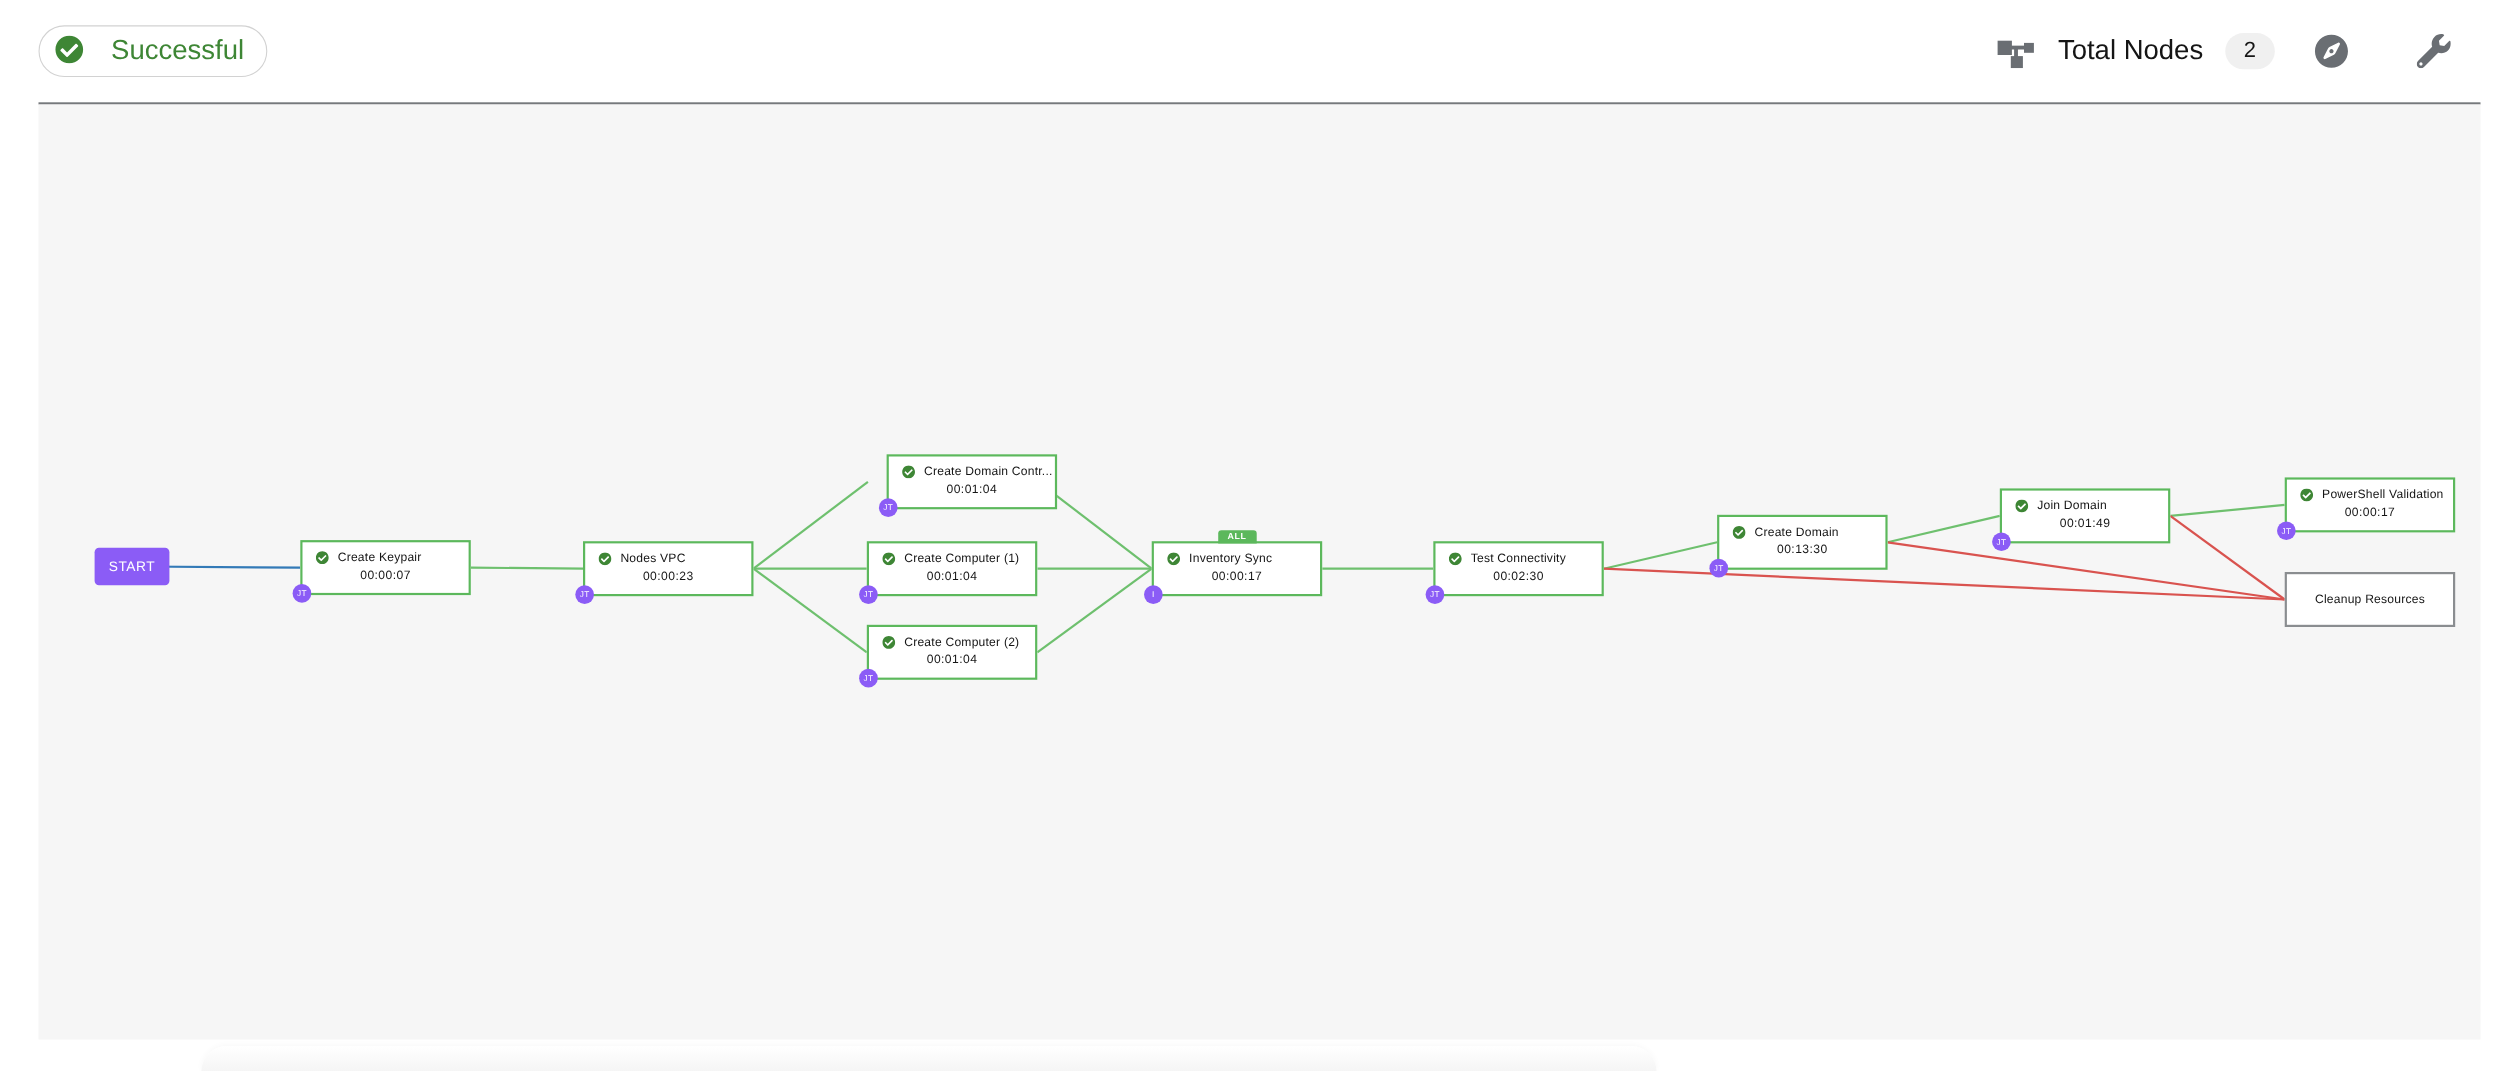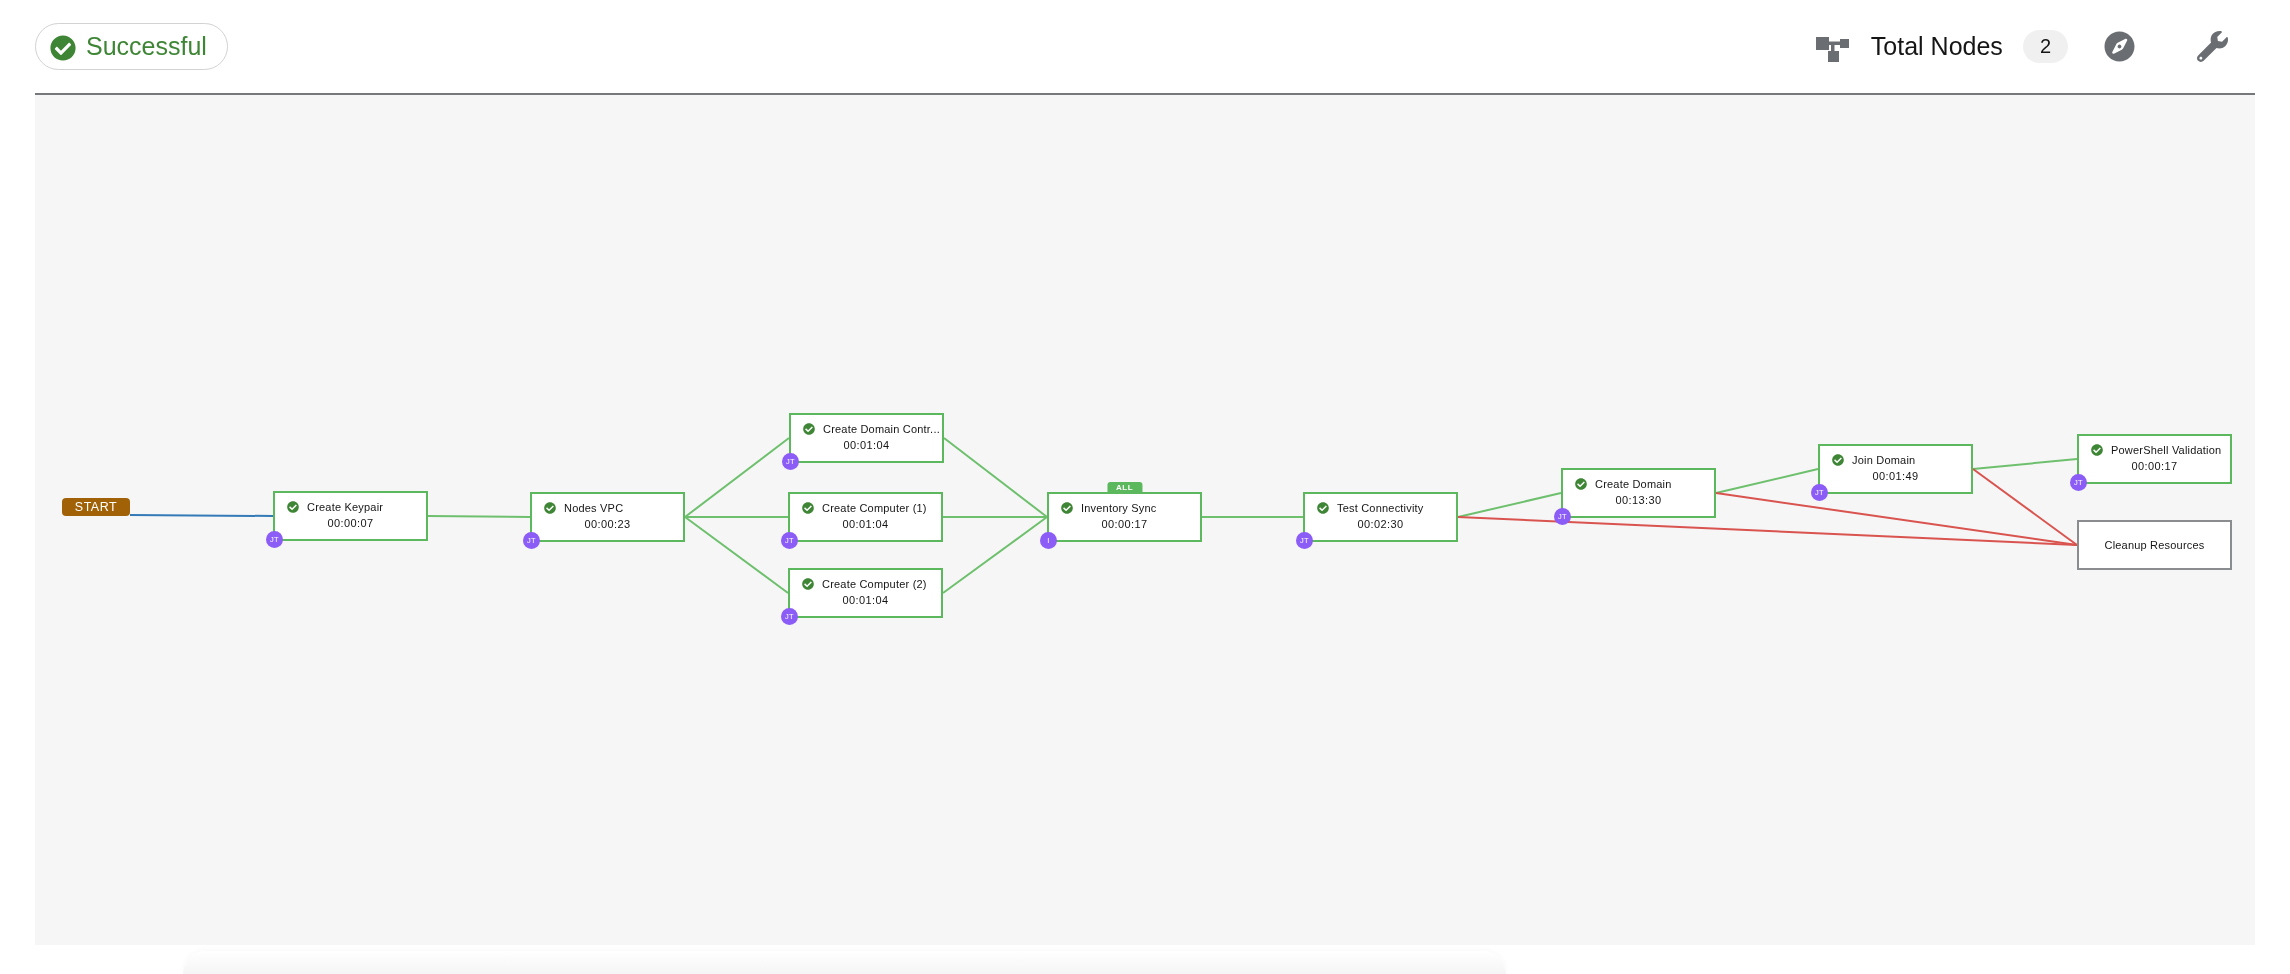--- a/index.html
+++ b/index.html
@@ -2,40 +2,40 @@
 <html><head>
 <meta charset="utf-8">
 <style>
   * { margin:0; padding:0; box-sizing:border-box; }
   html,body { width:2290px; height:974px; background:#ffffff; overflow:hidden;
               font-family:"Liberation Sans", sans-serif; color:#151515; }
 
   
   .header { height:93px; display:flex; align-items:center; padding:0 62px 0 35px; }
   .page-title { font-size:28px; font-weight:bold; letter-spacing:.2px; margin-right:26px; }
-  .status-pill { display:inline-flex; align-items:flex-end; gap:10px; border:1.5px solid #d2d2d2;
+  .status-pill { display:inline-flex; align-items:flex-start; gap:25px; border:1.5px solid #d2d2d2;
                  border-radius:24px; padding:8px 20px 8px 14px; background:#fff; }
   .status-pill .txt { font-size:25px; color:#3e8635; }
   .hdr-right { margin-left:auto; display:flex; align-items:center; }
   .total-nodes-label { font-size:25px; margin:0 20px 0 20px; }
   .count-pill { background:#f0f0f0; border-radius:18px; padding:5px 17px; font-size:20px; }
   .icon-btn { background:none; border:none; cursor:pointer; display:flex; align-items:center;
               justify-content:center; padding:0; }
   .compass-btn { margin-left:36px; }
   .wrench-btn { margin-left:62px; }
 
   .content-frame { margin:0 35px; border-top:2px solid #76797c; }
 
   
   .canvas { position:relative; width:2220px; height:850px; background:#f6f6f6; overflow:hidden; }
   .canvas svg.links { position:absolute; left:0; top:0; }
 
-  .start-node { position:absolute; width:68px; height:18px; background:#a16207; border-radius:4px;
+  .start-node { position:absolute; width:68px; height:34px; background:#8b5cf6; border-radius:4px;
                 color:#fff; font-size:12.5px; letter-spacing:.5px; display:flex; align-items:center;
-                justify-content:center; z-index:2; }
+                justify-content:center; z-index:2;margin-left:24px; }
 
   .wf-node { position:absolute; width:155px; height:50px; background:#fff;
              border:2px solid #5cb85c; z-index:2; }
   .wf-node.not-run { border-color:#8a8d90; }
   .node-row1 { display:flex; align-items:center; gap:8px; padding:8px 0 0 12px; }
   .node-title { font-size:11px; color:#151515; white-space:nowrap; letter-spacing:.2px; }
   .node-time { text-align:center; font-size:11px; letter-spacing:.4px; margin-top:4px; }
   .node-center-title { width:100%; height:100%; display:flex; align-items:center;
                        justify-content:center; font-size:11px; letter-spacing:.2px; }
   .type-badge { position:absolute; left:-9px; bottom:-9px; width:17px; height:17px;
@@ -135,21 +135,21 @@
           <span style="display: flex;">
             <svg width="12" height="12" viewBox="0 0 512 512">
               <path fill="#3e8635" d="M504 256c0 136.967-111.033 248-248 248S8 392.967 8 256 119.033 8 256 8s248 111.033 248 248zm-276.686 131.314l184-184c6.248-6.248 6.248-16.379 0-22.627l-22.627-22.627c-6.248-6.248-16.379-6.249-22.628 0L216 308.118l-70.059-70.059c-6.248-6.248-16.379-6.248-22.628 0l-22.627 22.627c-6.248 6.248-6.248 16.379 0 22.627l104 104c6.249 6.25 16.379 6.25 22.628.001z"></path>
             </svg>
           </span>
           <span class="node-title">Nodes VPC</span>
         </div>
         <div class="node-time">00:00:23</div>
         <div class="type-badge">JT</div>
       </div>
-      <div class="wf-node" style="left: 754px; top: 318px;">
+      <div class="wf-node" style="left: 771px; top: 318px;">
         <div class="node-row1">
           <span style="display: flex;">
             <svg width="12" height="12" viewBox="0 0 512 512">
               <path fill="#3e8635" d="M504 256c0 136.967-111.033 248-248 248S8 392.967 8 256 119.033 8 256 8s248 111.033 248 248zm-276.686 131.314l184-184c6.248-6.248 6.248-16.379 0-22.627l-22.627-22.627c-6.248-6.248-16.379-6.249-22.628 0L216 308.118l-70.059-70.059c-6.248-6.248-16.379-6.248-22.628 0l-22.627 22.627c-6.248 6.248-6.248 16.379 0 22.627l104 104c6.249 6.25 16.379 6.25 22.628.001z"></path>
             </svg>
           </span>
           <span class="node-title">Create Domain Contr...</span>
         </div>
         <div class="node-time">00:01:04</div>
         <div class="type-badge">JT</div>

